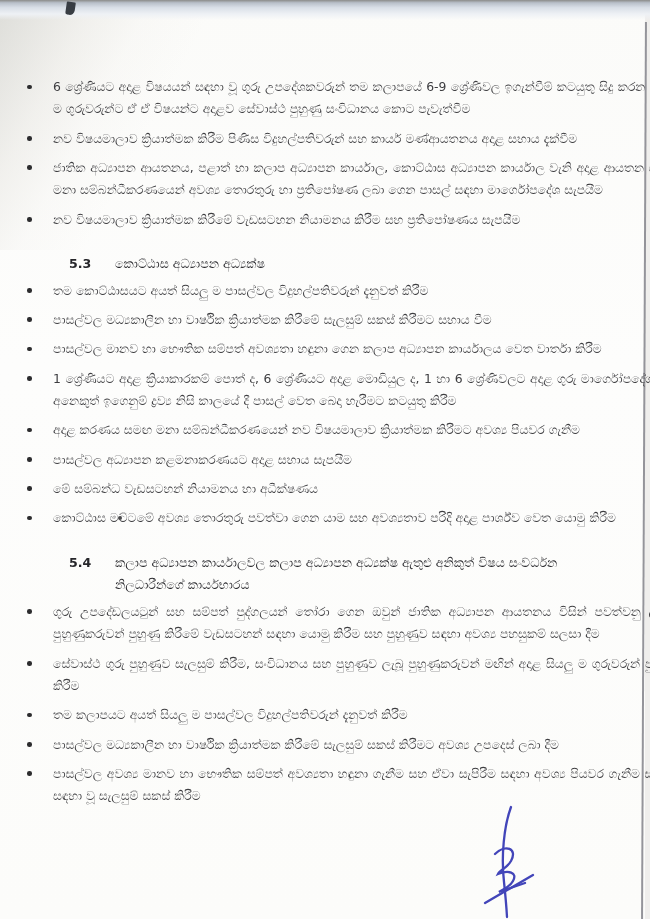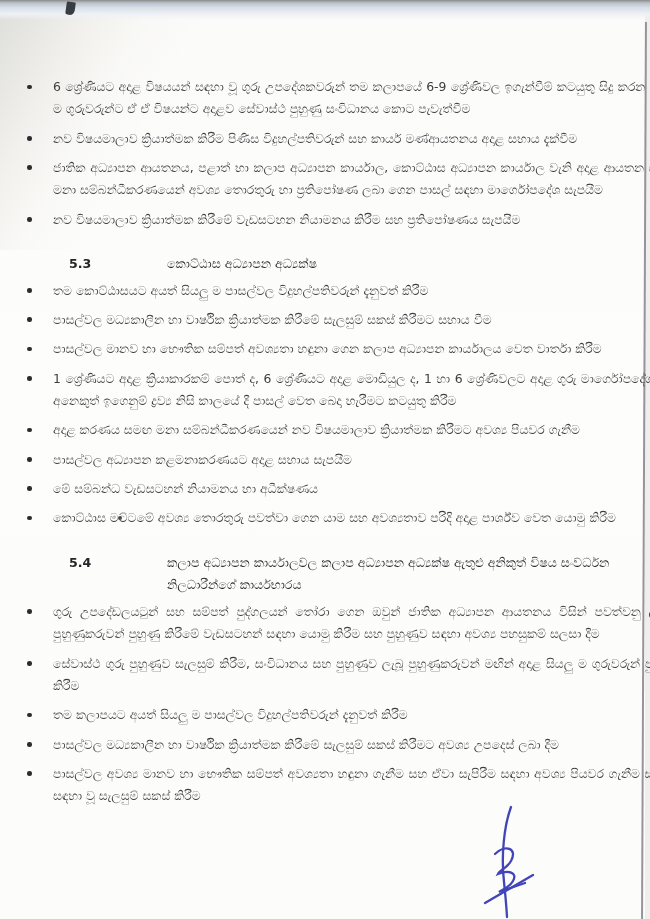--- a/index.html
+++ b/index.html
@@ -52,21 +52,21 @@
   ul.blist { list-style: none; margin: 0; padding: 0; }
   .bullet-item { display: flex; margin-bottom: 7px; }
   .dot { flex: 0 0 26px; }
   .dot::after {
     content: ""; display: block; width: 4.5px; height: 4.5px;
     margin-top: 8.5px; border-radius: 50%; background: #2c2c2e;
   }
   .btxt { flex: 1; text-align: justify; }
   .intro-list { margin: 0 32px 0 114px; }
   .section { margin-top: 22px; }
-  .section-head { display: flex; margin: 0 40px 4px 42px; justify-content: space-between; }
+  .section-head { display: flex; margin: 0 40px 4px 42px; }
   .section-num { flex: 0 0 46px; font-weight: 700; color: #26262a; font-size: 12.6px; }
   .section-title { flex: 1; font-weight: 400; color: #26262a; font-size: 12.6px; max-width: 470px; }
   .section-list-53 { margin: 6px 32px 0 114px; }
   .section-list-54 { margin: 8px 36px 0 100px; }
   .stray-dot {
     position: absolute; left: 118px; top: 516px;
     width: 4px; height: 4px; border-radius: 50%; background: #4a4a4c;
   }
   .sig-wrap { position: absolute; left: 478px; top: 804px; width: 70px; height: 115px; z-index: 6; }
 </style>

